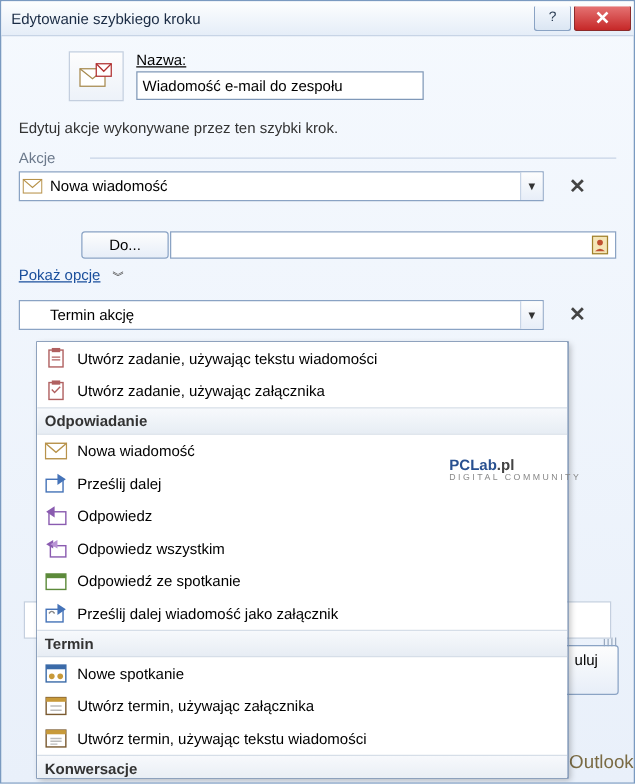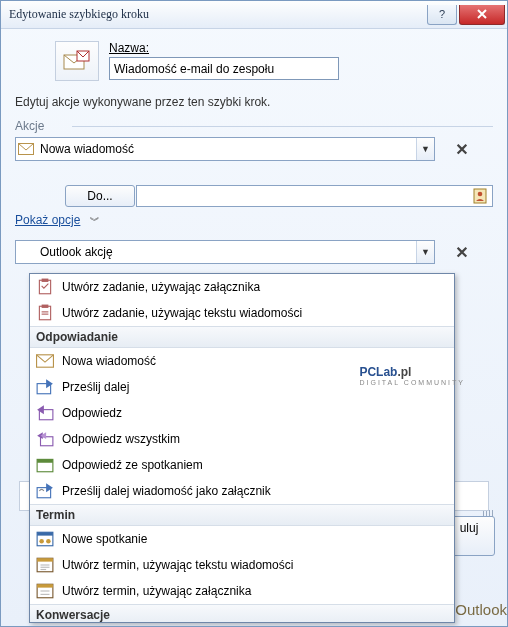--- a/index.html
+++ b/index.html
@@ -11,21 +11,21 @@
     position: relative;
     overflow: hidden;
   }
   .titlebar {
     height: 28px;
     background: linear-gradient(#fdfefe, #e5edf8);
     border-bottom: 1px solid #c7d4e6;
     display: flex; align-items: center; justify-content: space-between;
     padding-left: 8px;
   }
-  .titlebar .title { color: #1a2b44; font-family: Liberation Serif, serif; }
+  .titlebar .title { color: #1a2b44; }
   .winbtns { display: flex; }
   .winbtn {
     width: 30px; height: 20px;
     border: 1px solid #8aa3c4; border-top: none;
     margin-right: 2px; display: flex; align-items:center; justify-content:center;
     font-size: 11px; color:#2c3e55;
     background: linear-gradient(#f4f8fd, #dbe6f3);
     border-radius: 0 0 3px 3px;
   }
   .winbtn.close {
@@ -198,49 +198,49 @@
       <div class="show-opts">
         <a>Pokaż opcje</a>
         <span class="chev">︾</span>
       </div>
     </div>
 
     <div class="action-block">
       <div class="row-flex">
         <div class="combo">
           <span class="combo-icon"></span>
-          <span class="combo-text">Outlook akcję</span>
+          <span class="combo-text">Termin akcję</span>
           <span class="combo-arrow">▼</span>
         </div>
         <span class="delete-x">✕</span>
       </div>
     </div>
 
   </div>
 
   <div class="partial-box"></div>
 
   <div class="dropdown">
-    <div class="dd-item">
-      <svg class="dd-icon" viewBox="0 0 16 16">
-          <rect x="3" y="2" width="10" height="12" fill="#fff" stroke="#b06060"></rect>
-          <rect x="5" y="0.5" width="6" height="3" fill="#b06060"></rect>
-          <path d="M5 7 L7 9 L11 5" stroke="#b06060" fill="none"></path>
-        </svg>
-      <span>Utwórz zadanie, używając załącznika</span>
-    </div>
     <div class="dd-item">
       <svg class="dd-icon" viewBox="0 0 16 16">
           <rect x="3" y="2" width="10" height="12" fill="#fff" stroke="#b06060"></rect>
           <rect x="5" y="0.5" width="6" height="3" fill="#b06060"></rect>
           <line x1="5" y1="7" x2="11" y2="7" stroke="#b06060"></line>
           <line x1="5" y1="9" x2="11" y2="9" stroke="#b06060"></line>
         </svg>
       <span>Utwórz zadanie, używając tekstu wiadomości</span>
     </div>
+    <div class="dd-item">
+      <svg class="dd-icon" viewBox="0 0 16 16">
+          <rect x="3" y="2" width="10" height="12" fill="#fff" stroke="#b06060"></rect>
+          <rect x="5" y="0.5" width="6" height="3" fill="#b06060"></rect>
+          <path d="M5 7 L7 9 L11 5" stroke="#b06060" fill="none"></path>
+        </svg>
+      <span>Utwórz zadanie, używając załącznika</span>
+    </div>
 
     <div class="dd-group">Odpowiadanie</div>
 
     <div class="dd-item">
       <svg class="dd-icon" viewBox="0 0 16 12">
           <rect x="0.5" y="0.5" width="15" height="11" fill="#fff" stroke="#b8934b"></rect>
           <path d="M0.5 0.5 L8 7 L15.5 0.5" fill="none" stroke="#b8934b"></path>
         </svg>
       <span>Nowa wiadomość</span>
     </div>
@@ -264,61 +264,61 @@
           <path d="M6 2 L1 5 L6 8 Z" fill="#8a5bb0"></path>
           <path d="M9 2 L4 5 L9 8 Z" fill="#b893d4"></path>
         </svg>
       <span>Odpowiedz wszystkim</span>
     </div>
     <div class="dd-item">
       <svg class="dd-icon" viewBox="0 0 16 16">
           <rect x="1" y="3" width="14" height="11" fill="#fff" stroke="#5c8a3a"></rect>
           <rect x="1" y="3" width="14" height="3" fill="#5c8a3a"></rect>
         </svg>
-      <span>Odpowiedź ze spotkaniem</span>
+      <span>Odpowiedź ze spotkanie</span>
     </div>
     <div class="dd-item">
       <svg class="dd-icon" viewBox="0 0 16 16">
           <rect x="1" y="5" width="12" height="9" fill="#fff" stroke="#4573b8"></rect>
           <path d="M9 1 L15 5 L9 9 Z" fill="#4573b8"></path>
           <path d="M3 8 Q5 5 7 8" stroke="#888" fill="none"></path>
         </svg>
       <span>Prześlij dalej wiadomość jako załącznik</span>
     </div>
 
     <div class="dd-group">Termin</div>
 
     <div class="dd-item">
       <svg class="dd-icon" viewBox="0 0 16 16">
           <rect x="1" y="2" width="14" height="12" fill="#fff" stroke="#3a6aa8"></rect>
           <rect x="1" y="2" width="14" height="3" fill="#3a6aa8"></rect>
           <circle cx="5" cy="10" r="2" fill="#c89a3a"></circle>
           <circle cx="11" cy="10" r="2" fill="#c89a3a"></circle>
         </svg>
       <span>Nowe spotkanie</span>
+    </div>
+    <div class="dd-item">
+      <svg class="dd-icon" viewBox="0 0 16 16">
+          <rect x="1" y="2" width="14" height="12" fill="#fff" stroke="#7a5a30"></rect>
+          <rect x="1" y="2" width="14" height="3" fill="#c89a3a"></rect>
+          <line x1="4" y1="8" x2="12" y2="8" stroke="#bbb"></line>
+          <line x1="4" y1="11" x2="12" y2="11" stroke="#bbb"></line>
+        </svg>
+      <span>Utwórz termin, używając załącznika</span>
     </div>
     <div class="dd-item">
       <svg class="dd-icon" viewBox="0 0 16 16">
           <rect x="1" y="2" width="14" height="12" fill="#fff" stroke="#7a5a30"></rect>
           <rect x="1" y="2" width="14" height="3" fill="#c89a3a"></rect>
           <line x1="4" y1="8" x2="12" y2="8" stroke="#bbb"></line>
           <line x1="4" y1="10" x2="12" y2="10" stroke="#bbb"></line>
           <line x1="4" y1="12" x2="9" y2="12" stroke="#bbb"></line>
         </svg>
       <span>Utwórz termin, używając tekstu wiadomości</span>
     </div>
-    <div class="dd-item">
-      <svg class="dd-icon" viewBox="0 0 16 16">
-          <rect x="1" y="2" width="14" height="12" fill="#fff" stroke="#7a5a30"></rect>
-          <rect x="1" y="2" width="14" height="3" fill="#c89a3a"></rect>
-          <line x1="4" y1="8" x2="12" y2="8" stroke="#bbb"></line>
-          <line x1="4" y1="11" x2="12" y2="11" stroke="#bbb"></line>
-        </svg>
-      <span>Utwórz termin, używając załącznika</span>
-    </div>
 
     <div class="dd-group">Konwersacje</div>
 
   </div>
 
   <div class="watermark">
     <div class="big"><span>PCLab</span><span class="pl">.pl</span></div>
     <div class="small">DIGITAL COMMUNITY</div>
   </div>
 

